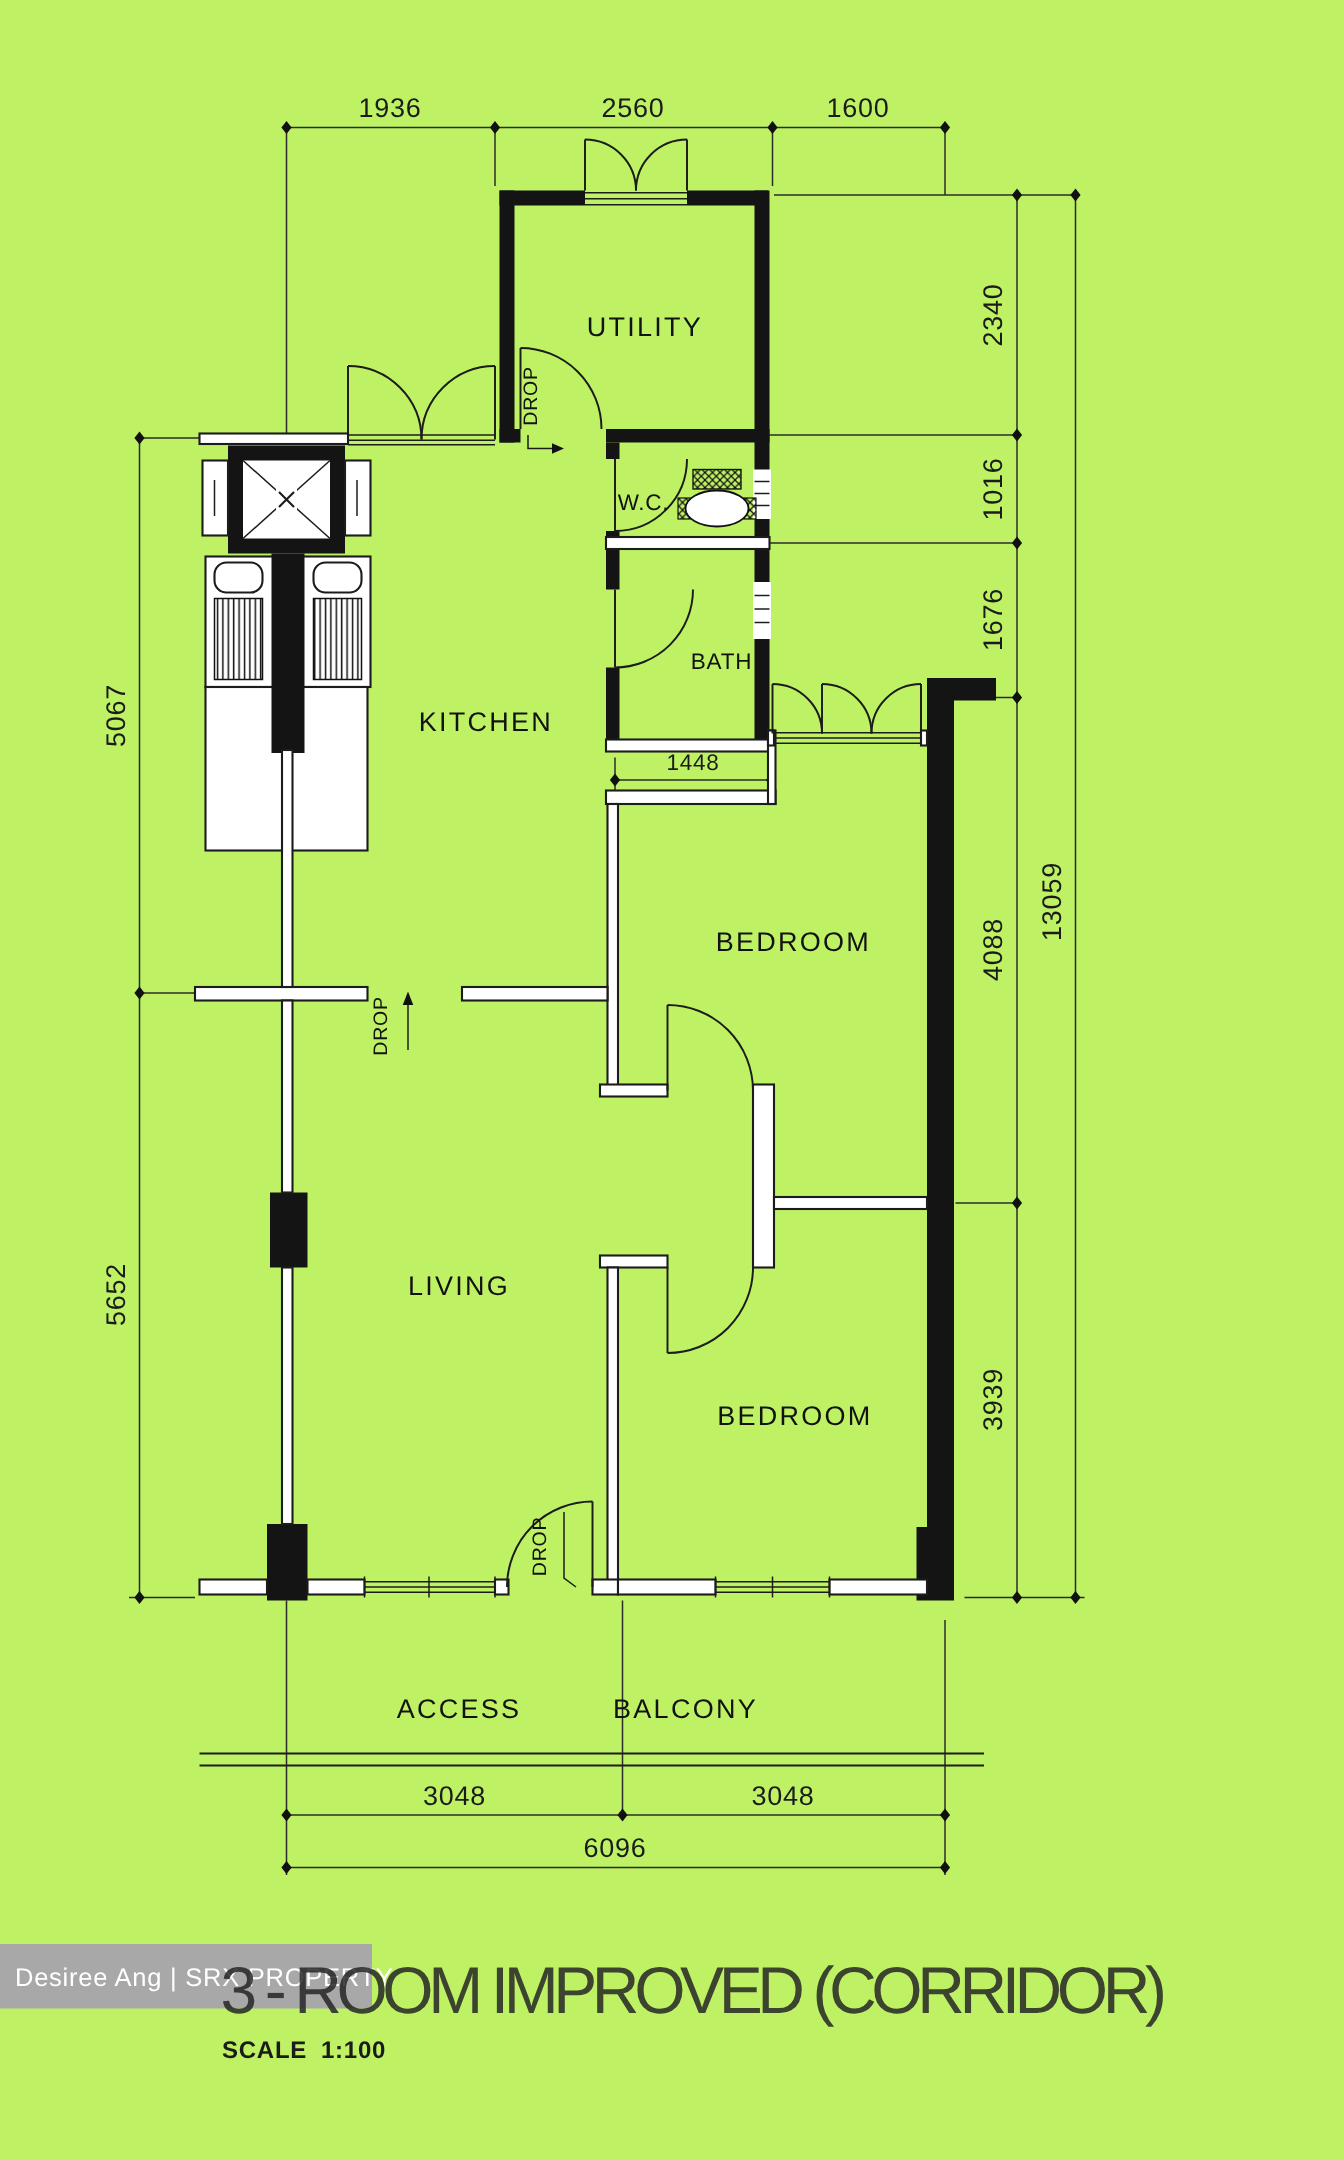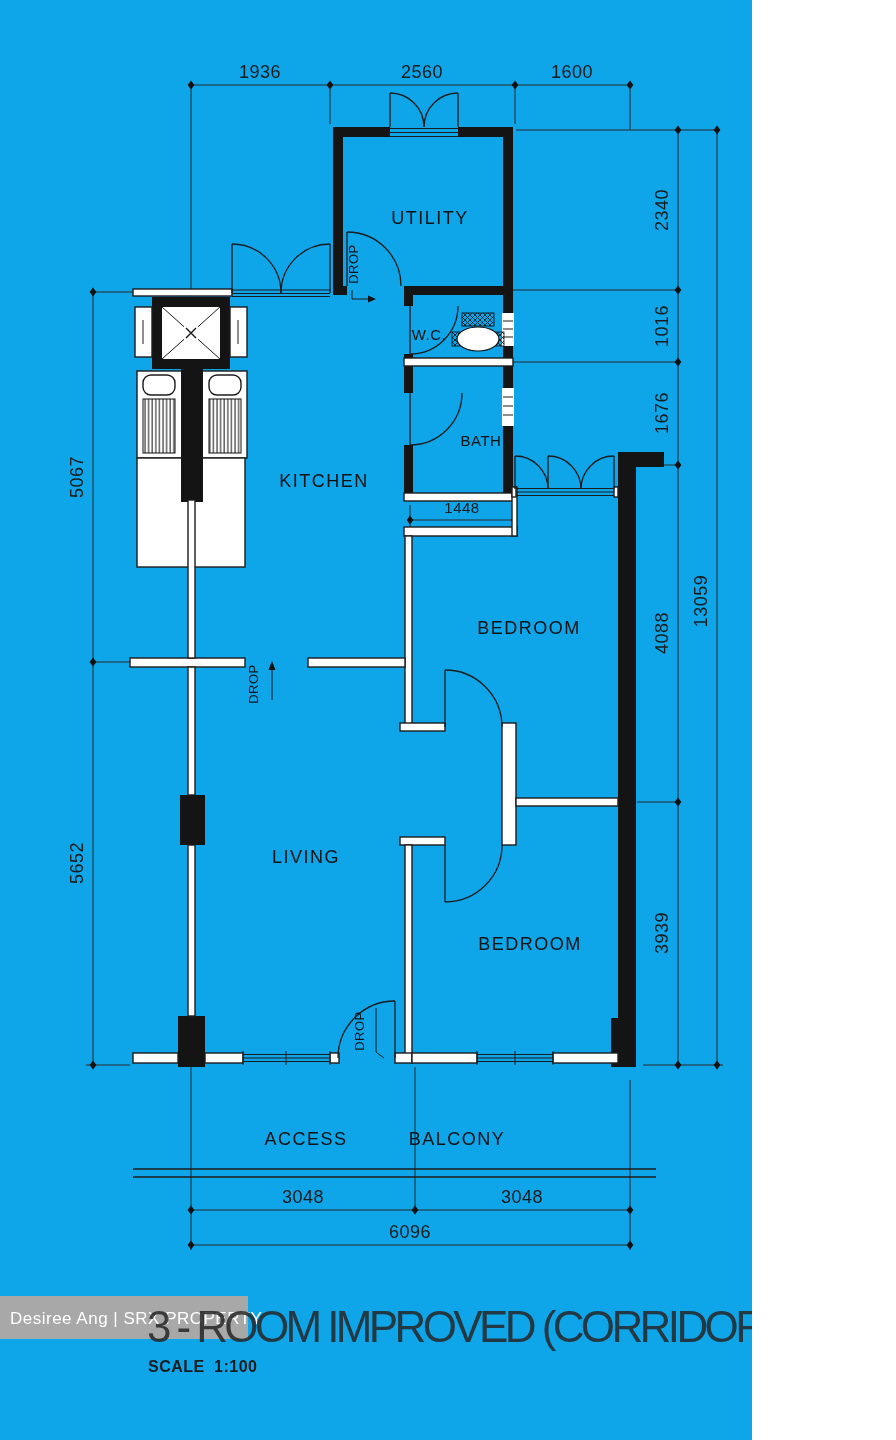--- a/index.html
+++ b/index.html
@@ -1,16 +1,16 @@
 <!DOCTYPE html>
 <html><head>
 <meta charset="utf-8">
 <style>
   html,body{margin:0;padding:0;background:#ffffff;}
-  .page{position:relative;width:752px;height:1440px;background:#0ea5e9;overflow:hidden;
+  .page{position:relative;width:896px;height:1440px;background:#bef264;overflow:hidden;
         font-family:"Liberation Sans",sans-serif;}
   svg{position:absolute;left:0;top:0;}
   .wall{fill:#141414;stroke:none;}
   .thin{fill:#ffffff;stroke:#1c1c1c;stroke-width:1.4;}
   .ln{stroke:#1c1c1c;stroke-width:1.4;fill:none;}
   .arc{stroke:#1c1c1c;stroke-width:1.3;fill:none;}
   .sill{stroke:#1c1c1c;stroke-width:1;fill:none;}
   .dim{stroke:#2b2b2b;stroke-width:1;fill:none;}
   .tick{fill:#111;}
   .dimtxt{font-family:"Liberation Sans",sans-serif;font-size:18px;fill:#1b1b1b;

